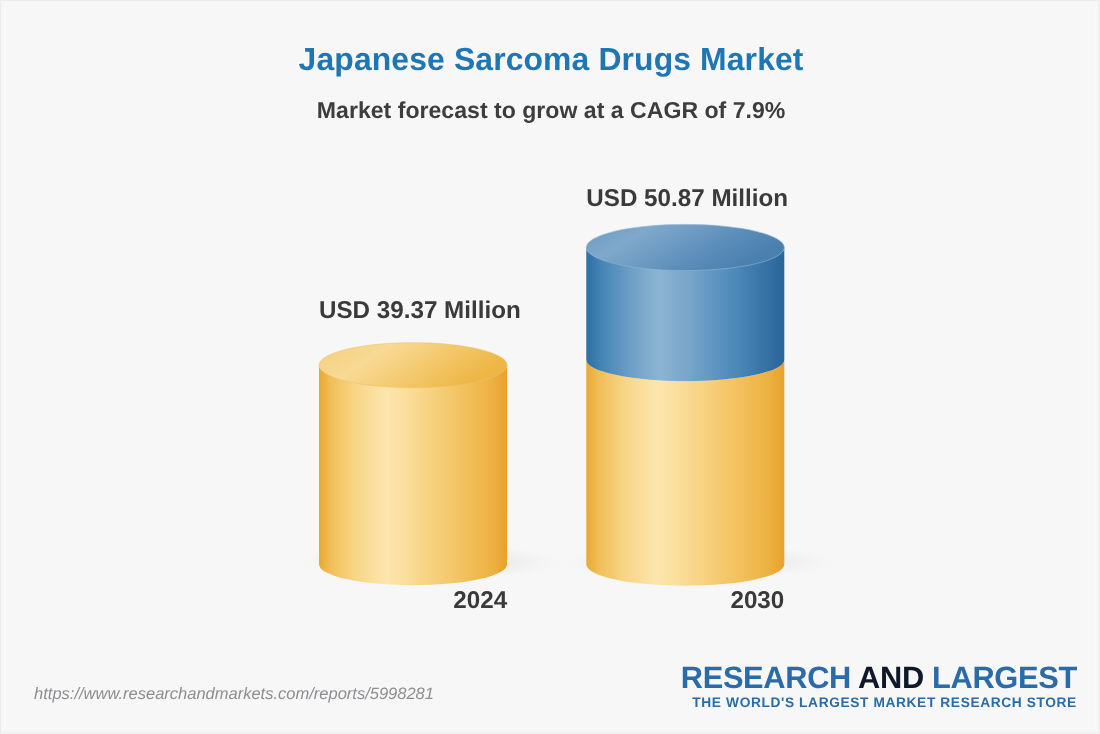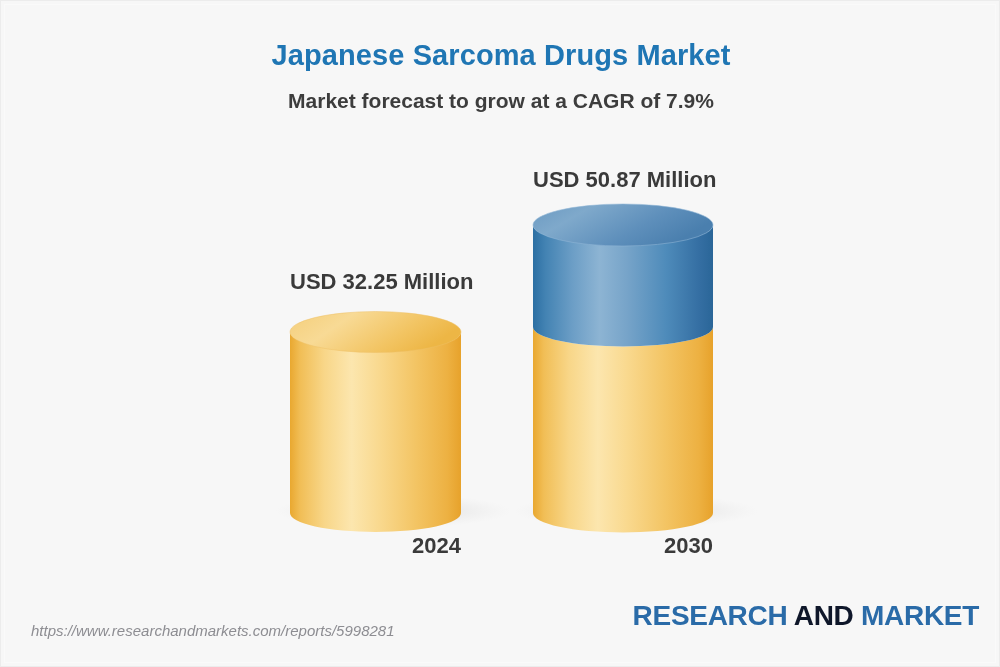--- a/index.html
+++ b/index.html
@@ -202,25 +202,26 @@
                L 532 326
                A 90 19.5 0 0 0 712 326
                L 712 224
                A 90 19.5 0 0 1 532 224 Z" fill="url(#blueBody)"></path>
 
       <ellipse cx="622" cy="224" rx="90" ry="21" fill="url(#blueCap)"></ellipse>
       <ellipse cx="622" cy="224" rx="90" ry="21" fill="none" stroke="#8FB6D5" stroke-width="0.8" opacity="0.7"></ellipse>
     </g>
   </svg>
 
-  <div class="value-label" id="label-2024">USD 32.25 Million</div>
+  <div class="value-label" id="label-2024">USD 39.37 Million</div>
   <div class="value-label" id="label-2030">USD 50.87 Million</div>
 
   <div class="cat-label" id="cat-2024">2024</div>
   <div class="cat-label" id="cat-2030">2030</div>
 
   <div class="source-url">https://www.researchandmarkets.com/reports/5998281</div>
 
   <div class="brand">
-    <div class="brand-name"><span>RESEARCH </span><span class="and">AND</span><span> MARKET</span></div>
+    <div class="brand-name"><span>RESEARCH </span><span class="and">AND</span><span> LARGEST</span></div>
+    <div class="brand-tag">THE WORLD'S LARGEST MARKET RESEARCH STORE</div>
   </div>
 
 </div>
 
 </body></html>

